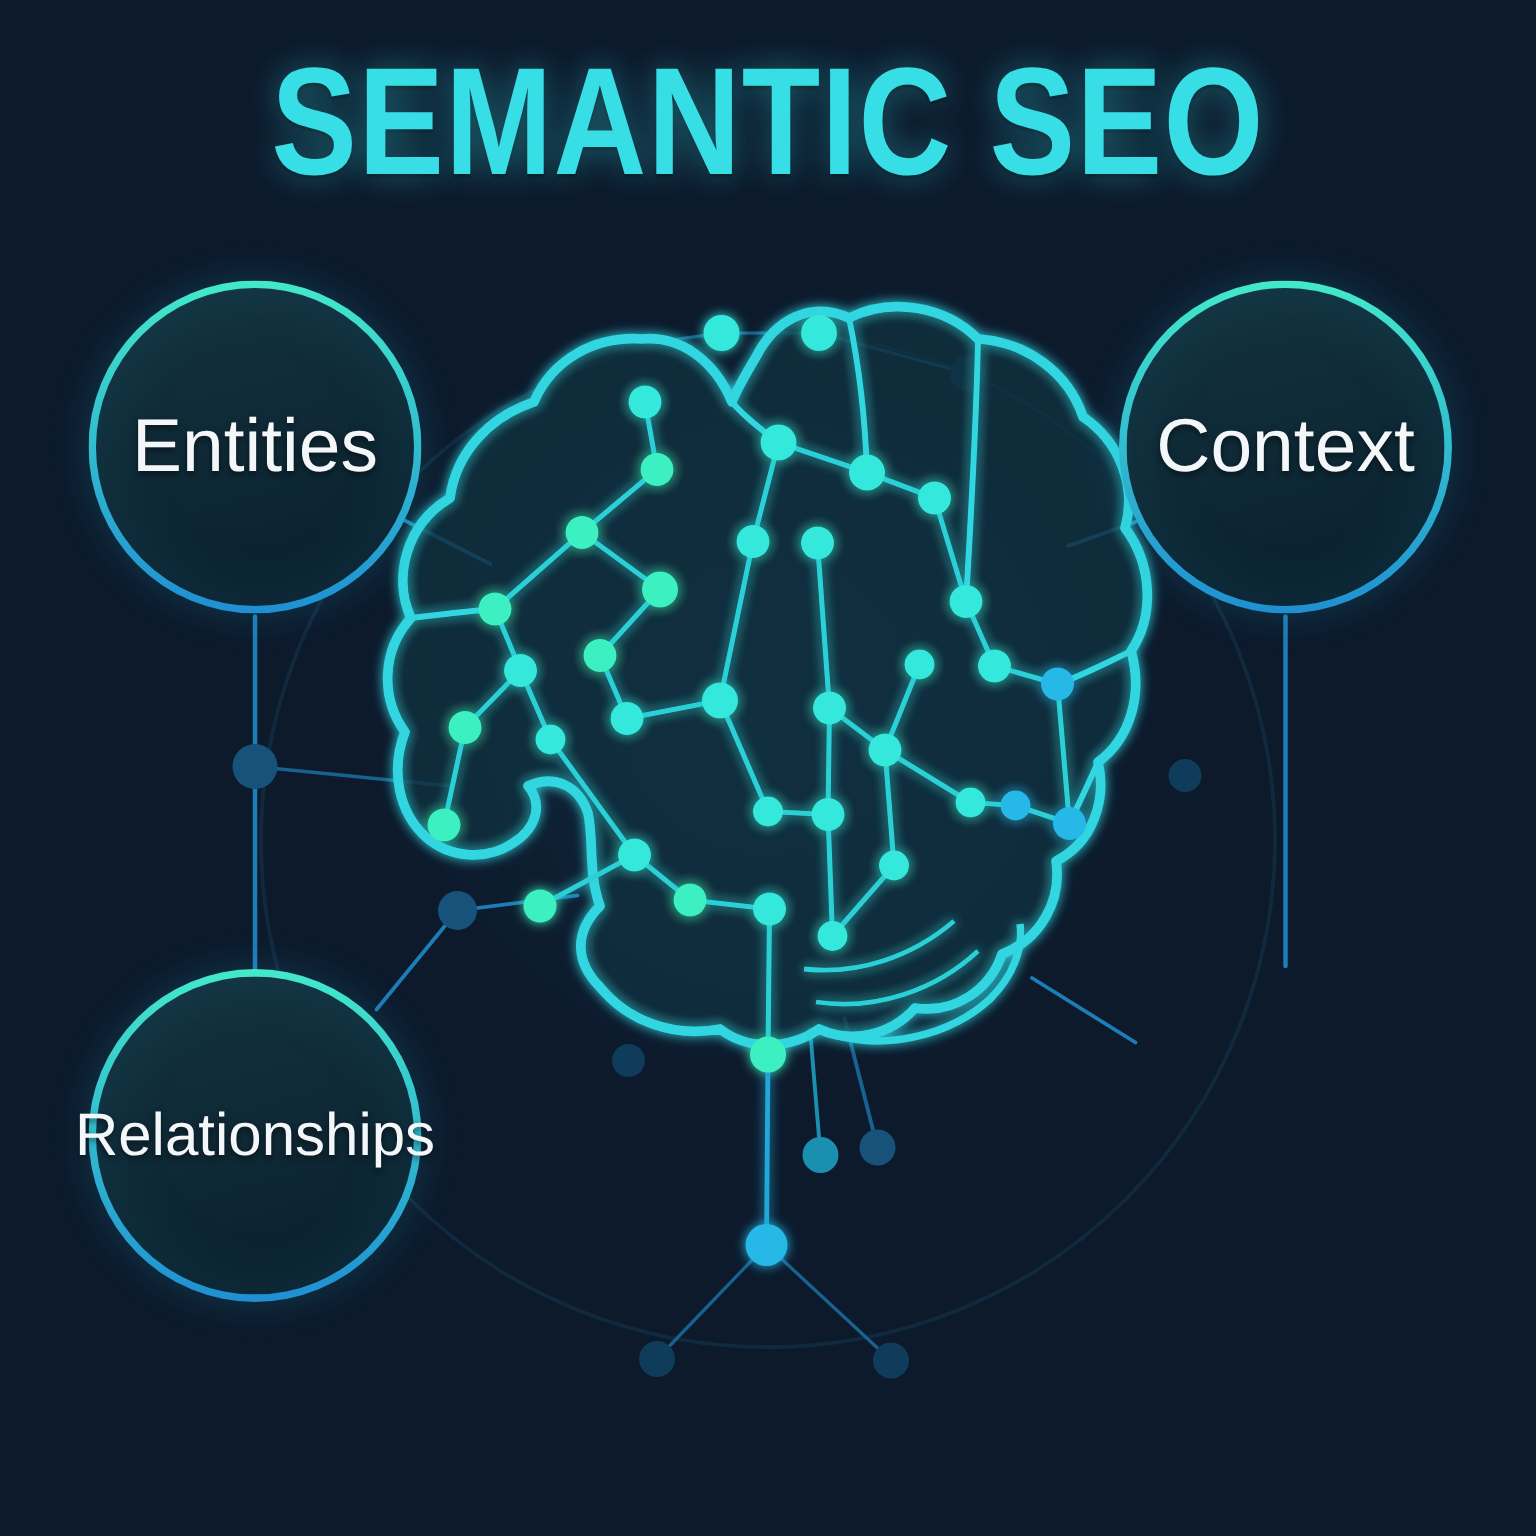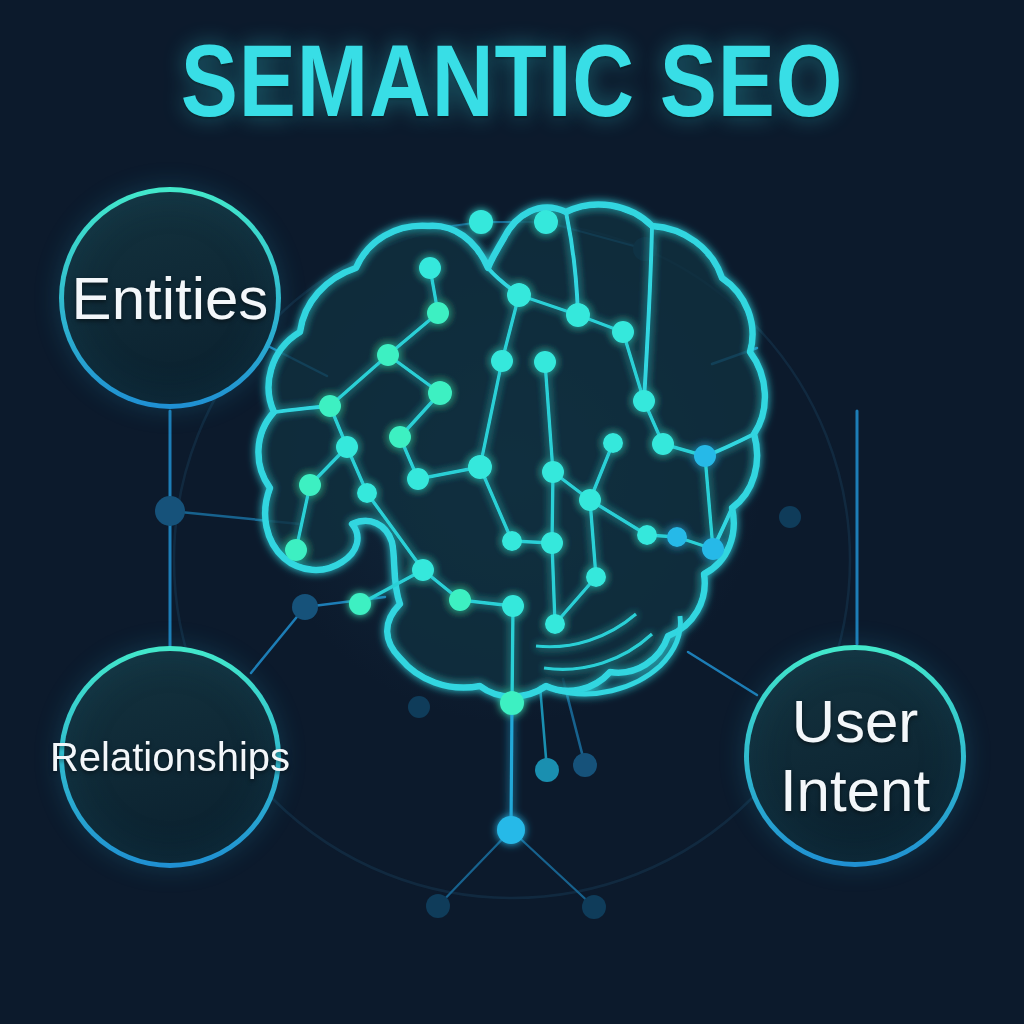--- a/index.html
+++ b/index.html
@@ -21,21 +21,21 @@
   .concept{
     position:absolute;width:222px;height:222px;border-radius:50%;
     border:5px solid transparent;box-sizing:border-box;
     background:
       linear-gradient(165deg, var(--circle-fill-top,#14333f), var(--circle-fill-bottom,#0a1f2d)) padding-box,
       linear-gradient(180deg, var(--circle-border-top,#43e9cb), var(--circle-border-bottom,#1f8fd2)) border-box;
     box-shadow:0 0 26px rgba(35,170,200,.22), inset 0 0 42px rgba(25,110,140,.18);
     display:flex;align-items:center;justify-content:center;text-align:center;
   }
   .concept .label{
-    color:var(--label,#f3f7fa);font-size:60px;line-height:1.15;
+    color:var(--label,#f3f7fa);font-size:50px;line-height:1.15;
     text-shadow:0 2px 4px rgba(0,0,0,.5);
   }
   .concept--entities{left:59px;top:187px;}
   .concept--context{left:746px;top:187px;}
   .concept--relationships{left:59px;top:646px;}
   .concept--relationships .label{font-size:40px;}
   .concept--user-intent{left:744px;top:645px;}
   .concept--user-intent .label{width:170px;}
 </style>
 </head>
@@ -184,20 +184,20 @@
         <circle cx="481" cy="222" r="12" fill="#36e8dc"></circle>
         <circle cx="546" cy="222" r="12" fill="#36e8dc"></circle>
         <circle cx="512" cy="703" r="12" fill="#3df0c2"></circle>
         <circle cx="511" cy="830" r="14" fill="#28b9e8"></circle>
       </g>
   </svg>
 
   <div class="concept concept--entities">
     <span class="label">Entities</span>
   </div>
+  <div class="concept concept--context">
+    <span class="label">Context</span>
+  </div>
   <div class="concept concept--relationships">
     <span class="label">Relationships</span>
   </div>
-  <div class="concept concept--user-intent">
-    <span class="label">User Intent</span>
-  </div>
 
 </div>
 
 </body></html>

